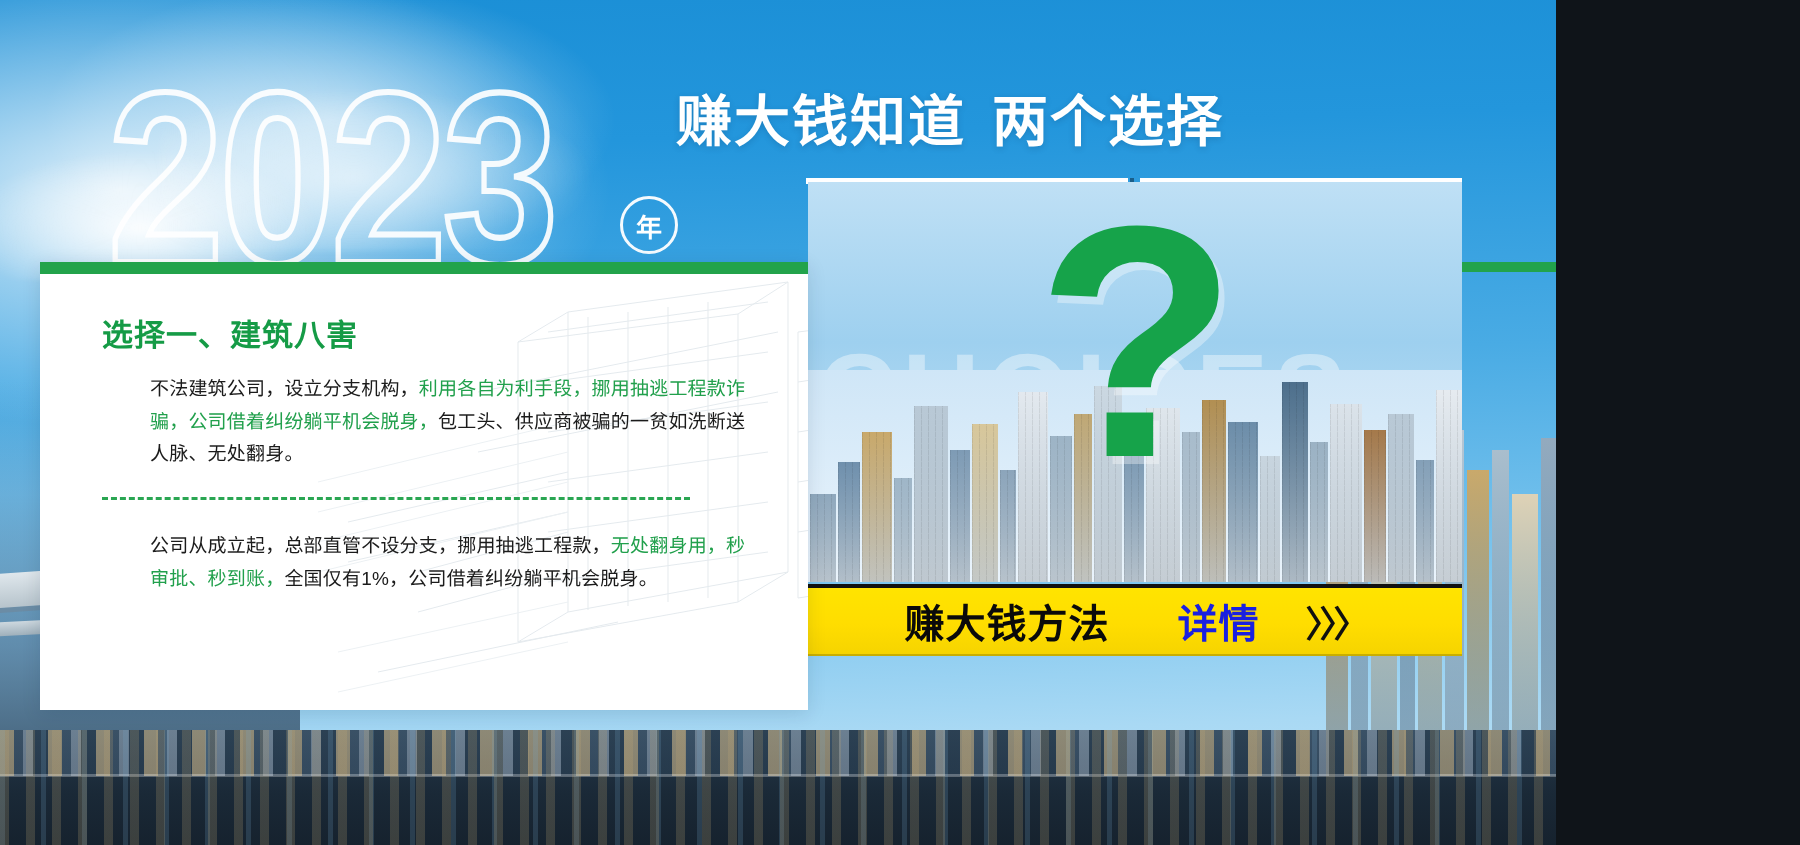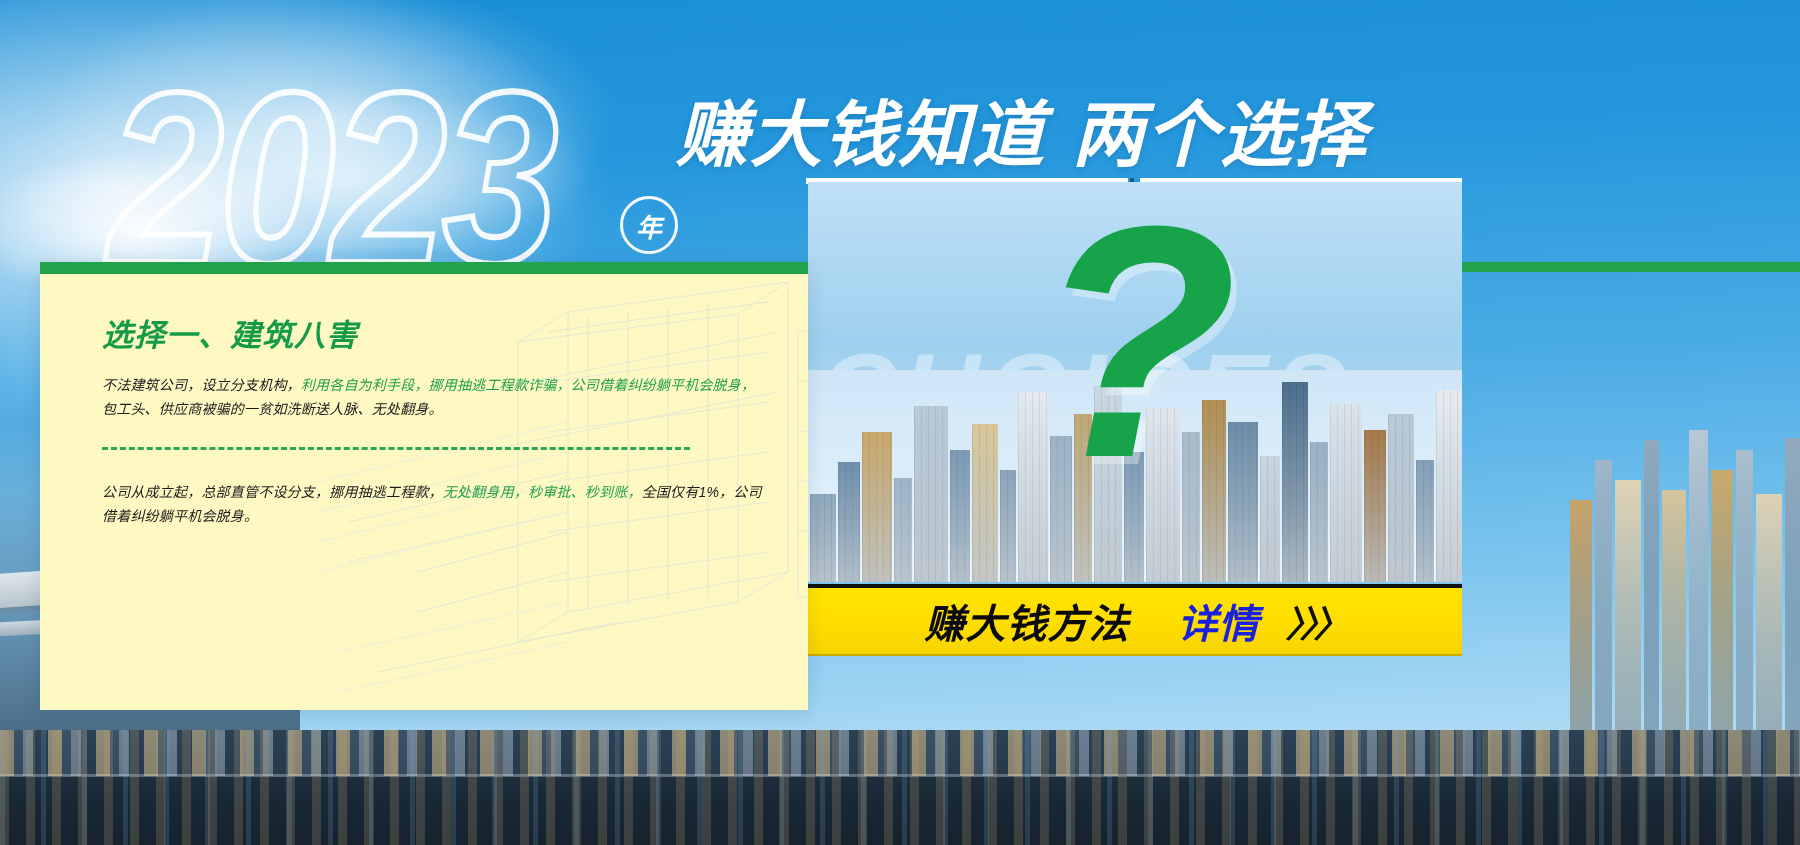--- a/index.html
+++ b/index.html
@@ -1,21 +1,21 @@
 <!DOCTYPE html>
 <html lang="zh-CN"><head>
 <meta charset="utf-8">
 <style>
   * { margin:0; padding:0; box-sizing:border-box; }
   body {
     width:1800px; height:845px; overflow:hidden;
     font-family:"Liberation Sans","DejaVu Sans",sans-serif;
     background:#0f1419;
   }
-  .poster { position:relative; width:1800px; height:845px; overflow:hidden;font-style:italic; }
+  .poster { position:relative; width:1556px; height:845px; overflow:hidden; }
 
   
   .sky {
     position:absolute; inset:0;
     background:
       radial-gradient(ellipse 700px 340px at 120px 190px, rgba(255,255,255,.85) 0%, rgba(255,255,255,.35) 42%, rgba(255,255,255,0) 70%),
       radial-gradient(ellipse 420px 200px at 330px 120px, rgba(255,255,255,.55) 0%, rgba(255,255,255,0) 68%),
       linear-gradient(178deg, #1b8fd6 0%, #2396dc 18%, #49abe4 44%, #7cc5ee 68%, #a9d9f4 85%, #c3e4f7 100%);
   }
   .sky-cloud-a{
@@ -98,54 +98,54 @@
     position:absolute; left:620px; top:196px;
     width:58px; height:58px; border-radius:50%;
     border:3px solid rgba(255,255,255,.95);
     color:#fff; font-size:26px; font-weight:700;
     display:flex; align-items:center; justify-content:center;
   }
 
   
   .headline{
     position:absolute; left:676px; top:76px;
-    font-size:72px; font-weight:700; color:#ffffff;
+    font-size:56px; font-weight:700; color:#ffffff;
     letter-spacing:2px; white-space:nowrap;
     text-shadow:0 2px 6px rgba(0,40,80,.18);
   }
   .headline .gap{ display:inline-block; width:26px; }
 
   
   .rule-a{ position:absolute; left:806px; top:178px; width:322px; height:6px; background:#fff; }
   .rule-b{ position:absolute; left:1140px; top:178px; width:322px; height:6px; background:#fff; }
   .rule-vert{ position:absolute; left:1130px; top:178px; width:4px; height:404px; background:#0b2b44; opacity:.55; }
   .rule-right-edge{ position:absolute; left:1458px; top:178px; width:4px; height:404px; background:#fff; opacity:.9;}
   .rule-c{ position:absolute; left:1462px; top:262px; width:338px; height:10px; background:#22a34b; }
 
   
   .card{
     position:absolute; left:40px; top:262px; width:768px; height:448px;
-    background:#fef9c3;
+    background:#ffffff;
     box-shadow:0 4px 18px rgba(0,30,60,.12);
     overflow:hidden;
     padding-left:40px;
   }
   .card-topbar{ position:absolute; left:0; top:0; width:768px; height:12px; background:#22a34b; }
   .card-blueprint{
     position:absolute; right:-30px; top:10px; width:520px; height:438px;
     opacity:.55; pointer-events:none;
   }
   .card-inner{ position:absolute; left:62px; top:48px; width:660px; }
 
   .sec-title{
     color:#159b46; font-size:31px; font-weight:700; letter-spacing:1px;
     margin-bottom:18px;
   }
   .sec-body{
-    font-size:14px; line-height:1.72; color:#1b1b1b; letter-spacing:.2px;
+    font-size:19px; line-height:1.72; color:#1b1b1b; letter-spacing:.2px;margin-left:48px;
   }
   .sec-body .hl{ color:#21a04c; }
   .dash{
     margin:26px 0 30px 0; height:0;
     border-top:3px dashed #2aa652;
     width:588px;
   }
   .sec2 .sec-title{ margin-bottom:16px; }
 
   
@@ -185,21 +185,21 @@
     font-size:330px; font-weight:800; line-height:.8;
     color:#16a34a; letter-spacing:-6px;
     text-shadow:6px 8px 0 rgba(255,255,255,.35);
   }
 
   
   .cta{
     position:absolute; left:808px; top:584px; width:654px; height:72px;
     background:linear-gradient(180deg,#ffe400 0%,#ffdd00 55%,#f6d400 100%);
     border-top:4px solid #111; border-bottom:2px solid #c9ae00;
-    display:flex; align-items:center; justify-content:center; gap:48px;
+    display:flex; align-items:center; justify-content:center; gap:68px;
   }
   .cta-main{ font-size:40px; font-weight:700; color:#0a0a0a; letter-spacing:1px; }
   .cta-link{ font-size:40px; font-weight:700; color:#1a20e0; letter-spacing:1px; }
   .cta-arrows{ font-size:36px; font-weight:700; color:#101010; letter-spacing:-4px; margin-left:-22px; }
 
   
   .far-towers{
     position:absolute; right:0; top:400px; width:230px; height:330px;
     display:flex; align-items:flex-end; gap:3px; overflow:hidden;
   }

